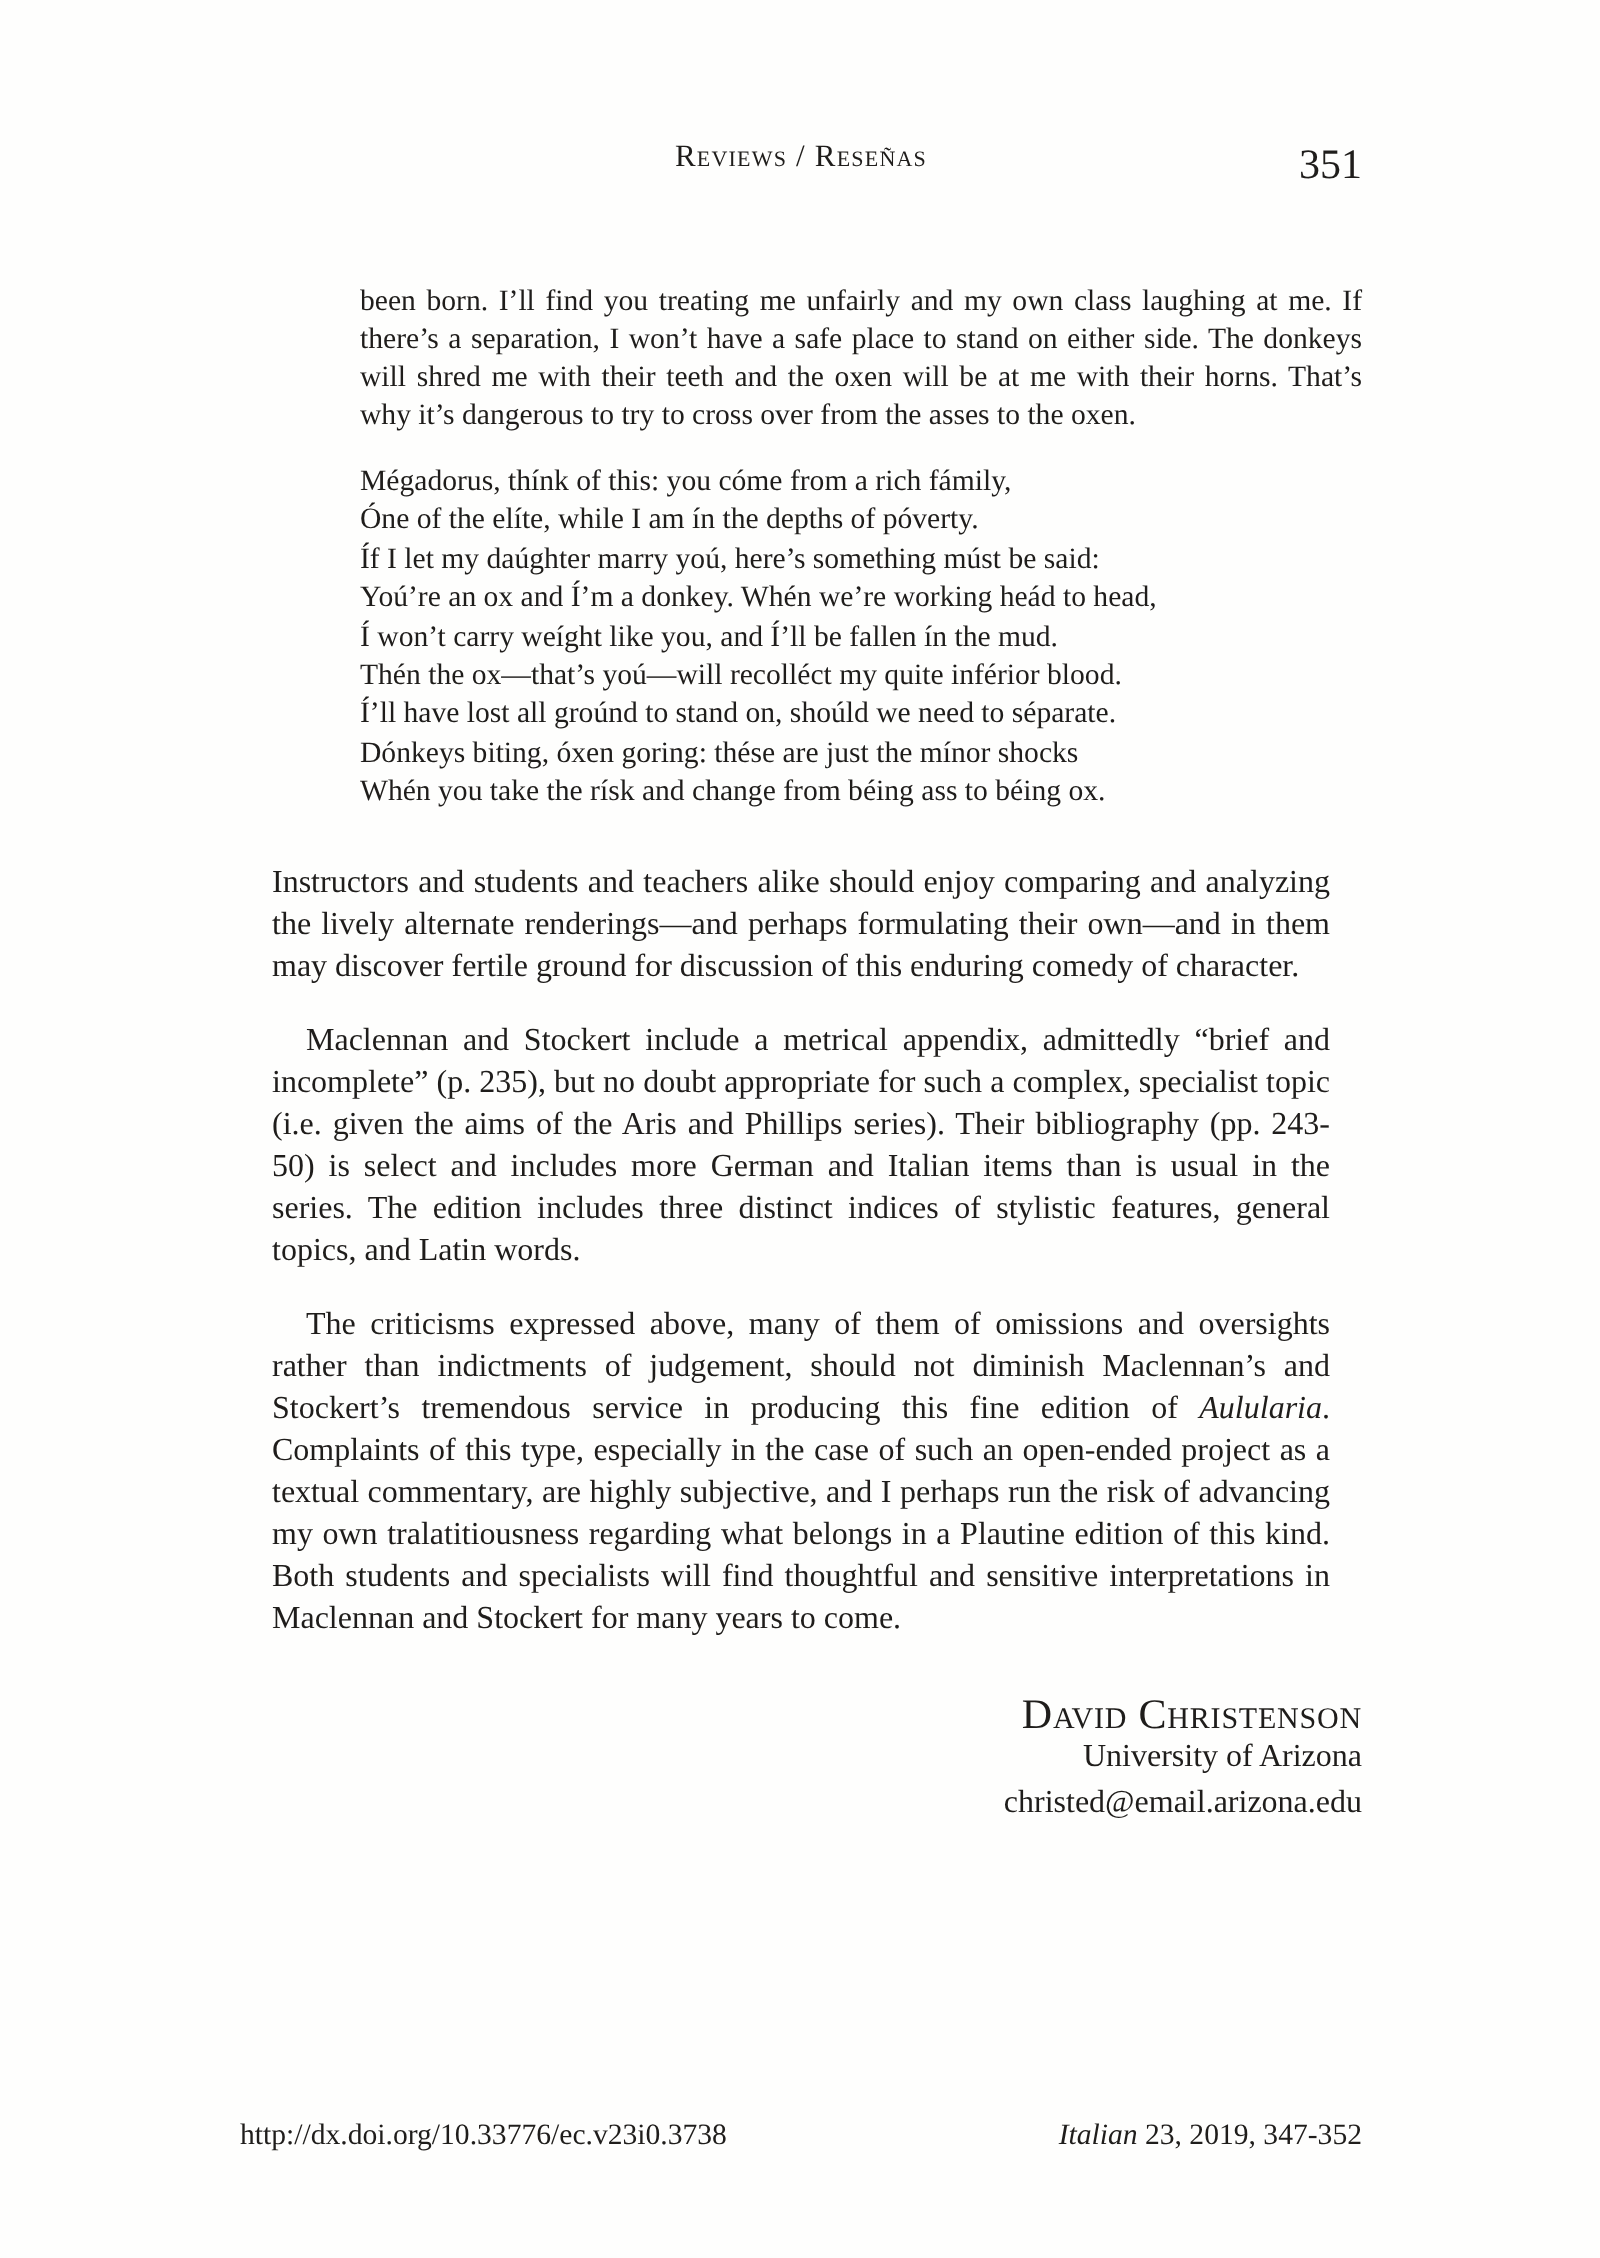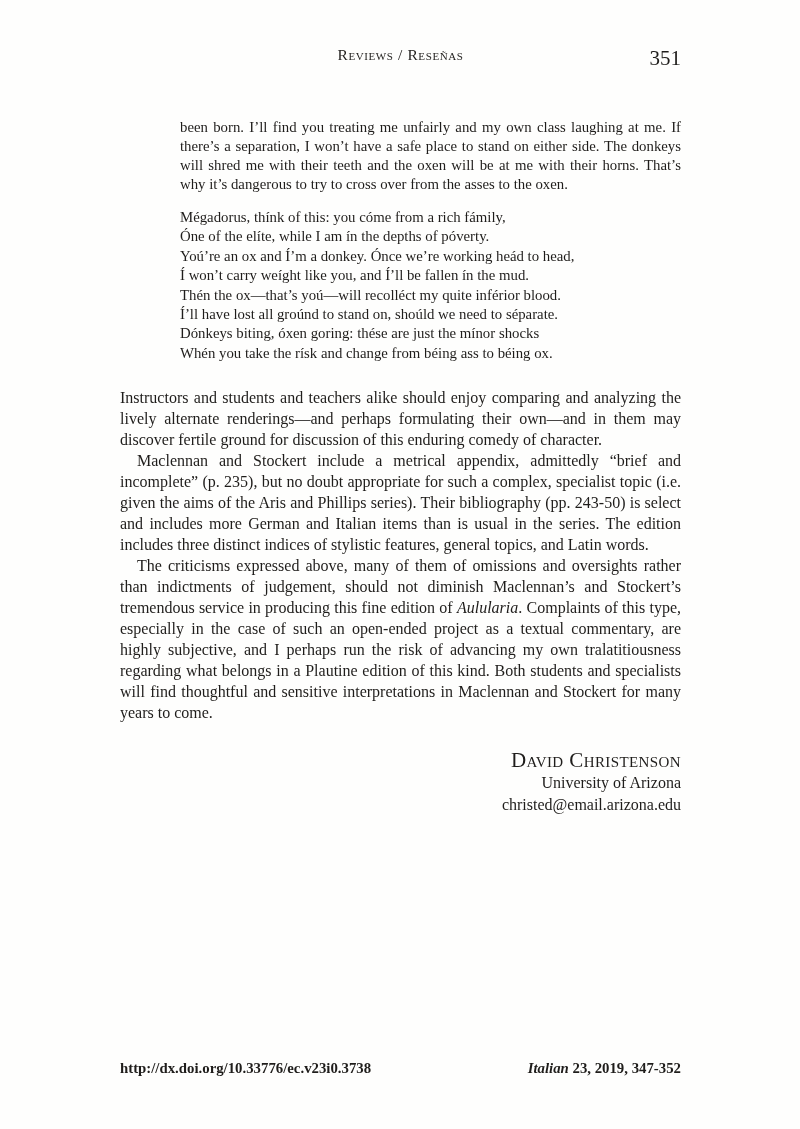--- a/index.html
+++ b/index.html
@@ -7,21 +7,21 @@
     padding: 0;
     background: #ffffff;
   }
   .page {
     position: relative;
     width: 800px;
     height: 1129px;
     margin: 0 auto;
     background: #fefefdff;
     box-sizing: border-box;
-    padding: 46px 119px 0 120px;
+    padding: 70px 119px 0 120px;
     font-family: "Liberation Serif", serif;
     color: #1f1d1b;
     overflow: hidden;
   }
   
   .running-head {
     position: relative;
     height: 20px;
     text-align: center;
   }
@@ -54,21 +54,21 @@
     white-space: nowrap;
   }
   
   .body-text {
     margin-top: 24px;
     font-size: 16px;
     line-height: 21px;
     text-align: justify;
   }
   p.body-para {
-    margin: 0;
+    margin: 16px;
     padding: 0;
   }
   p.body-para.indent {
     text-indent: 17px;
   }
   .italic {
     font-style: italic;
   }
   
   .signature {
@@ -88,42 +88,42 @@
   
   .page-footer {
     position: absolute;
     left: 120px;
     right: 119px;
     bottom: 52px;
     display: flex;
     justify-content: space-between;
     align-items: baseline;
     font-size: 14.8px;
-    font-weight: bold;
   }
   .journal-name {
     font-style: italic;
   }
 </style>
 </head>
 <body>
 
 <div class="page">
 
   <div class="running-head">
     <span class="running-title">Reviews / Reseñas</span>
     <span class="page-number">351</span>
   </div>
 
   <div class="quote-block prose-quote">been born. I’ll find you treating me unfairly and my own class laughing at me. If there’s a separation, I won’t have a safe place to stand on either side. The donkeys will shred me with their teeth and the oxen will be at me with their horns. That’s why it’s dangerous to try to cross over from the asses to the oxen.</div>
 
   <div class="quote-block verse-quote">
       <div class="verse-line">Mégadorus, thínk of this: you cóme from a rich fámily,</div>
       <div class="verse-line">Óne of the elíte, while I am ín the depths of póverty.</div>
-      <div class="verse-line">Yoú’re an ox and Í’m a donkey. Ónce we’re working heád to head,</div>
+      <div class="verse-line">Íf I let my daúghter marry yoú, here’s something múst be said:</div>
+      <div class="verse-line">Yoú’re an ox and Í’m a donkey. Whén we’re working heád to head,</div>
       <div class="verse-line">Í won’t carry weíght like you, and Í’ll be fallen ín the mud.</div>
       <div class="verse-line">Thén the ox—that’s yoú—will recolléct my quite inférior blood.</div>
       <div class="verse-line">Í’ll have lost all groúnd to stand on, shoúld we need to séparate.</div>
       <div class="verse-line">Dónkeys biting, óxen goring: thése are just the mínor shocks</div>
       <div class="verse-line">Whén you take the rísk and change from béing ass to béing ox.</div>
     </div>
 
   <div class="body-text">
       <p class="body-para"><span>Instructors and students and teachers alike should enjoy comparing and analyzing the lively alternate renderings—and perhaps formulating their own—and in them may discover fertile ground for discussion of this enduring comedy of character.</span></p>
       <p class="body-para indent"><span>Maclennan and Stockert include a metrical appendix, admittedly “brief and incomplete” (p. 235), but no doubt appropriate for such a complex, specialist topic (i.e. given the aims of the Aris and Phillips series). Their bibliography (pp. 243-50) is select and includes more German and Italian items than is usual in the series. The edition includes three distinct indices of stylistic features, general topics, and Latin words.</span></p>

